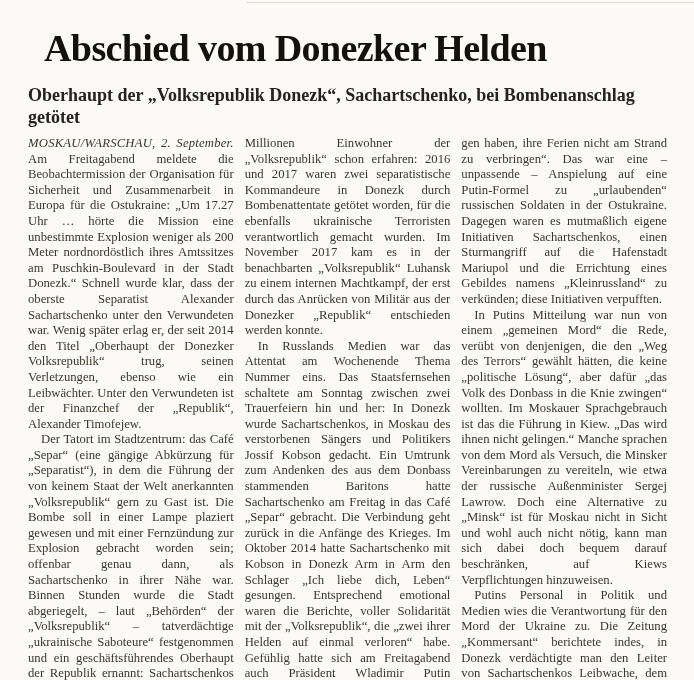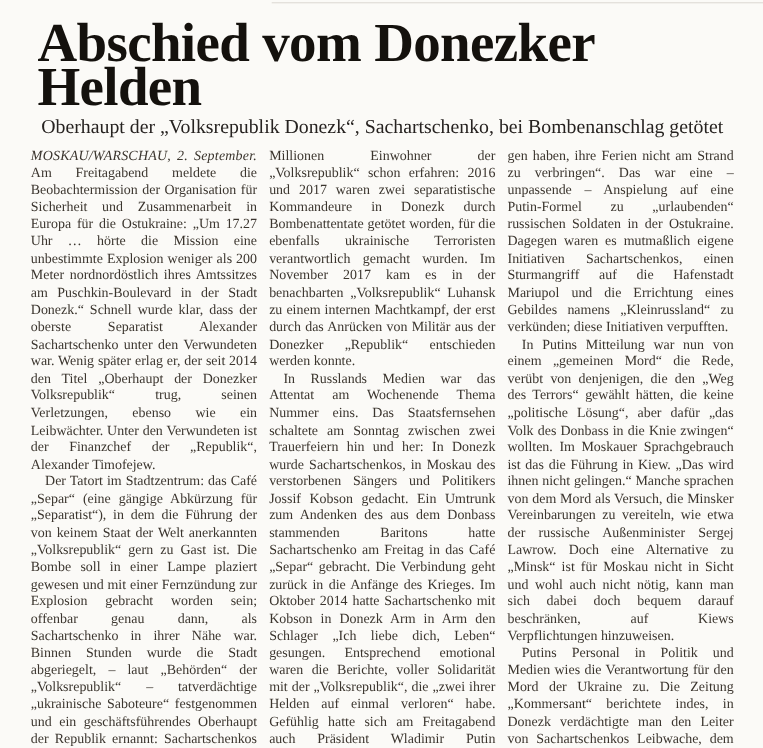--- a/index.html
+++ b/index.html
@@ -12,26 +12,26 @@
     position: relative; box-sizing: border-box;
     width: 694px; height: 680px;
     padding: 12px 27px 0 28px;
     background: #fbfaf7;
   }
   .top-edge {
     position: absolute; top: 2px; left: 247px; right: 0; height: 1px;
     background: #dedbd5;
   }
   .headline {
-    margin: 6px; font-weight: bold; font-size: 50px; line-height: 40px;
+    margin: 16px; font-weight: bold; font-size: 38px; line-height: 40px;
     letter-spacing: -0.6px; color: #14110d;
   }
   .subheadline {
     margin: 5px 0 0 0; font-size: 18px; line-height: 22px;
-    color: #262220; font-weight: normal; text-align: center;
+    color: #262220; font-weight: bold;
   }
   .columns { display: flex; gap: 11px; margin-top: 8px; }
   .col {
     flex: 1 1 0; min-width: 0;
     font-size: 12.7px; line-height: 15.6px; color: #3b352e;
     text-align: justify;
   }
   .para { margin: 0; }
   .para.indent { text-indent: 13px; }
   .dateline { letter-spacing: 0.2px; font-style: italic; }

